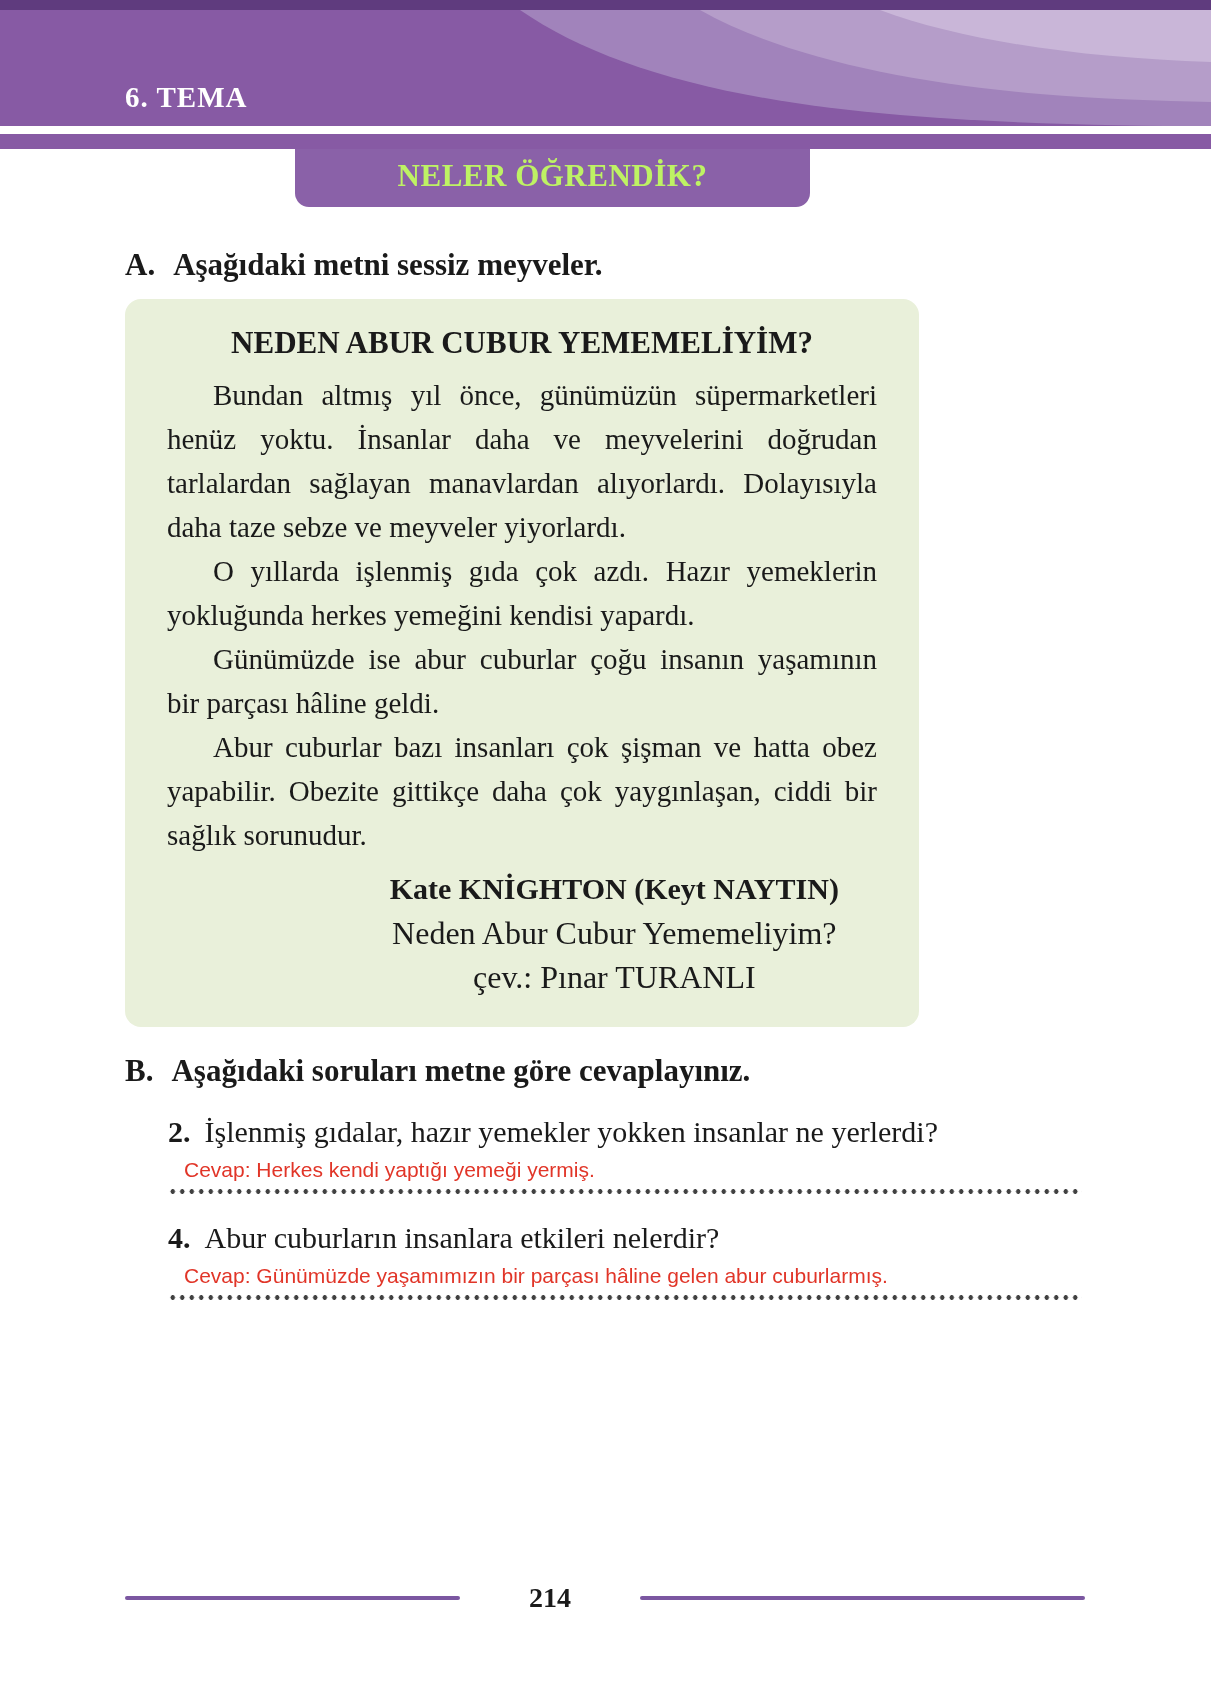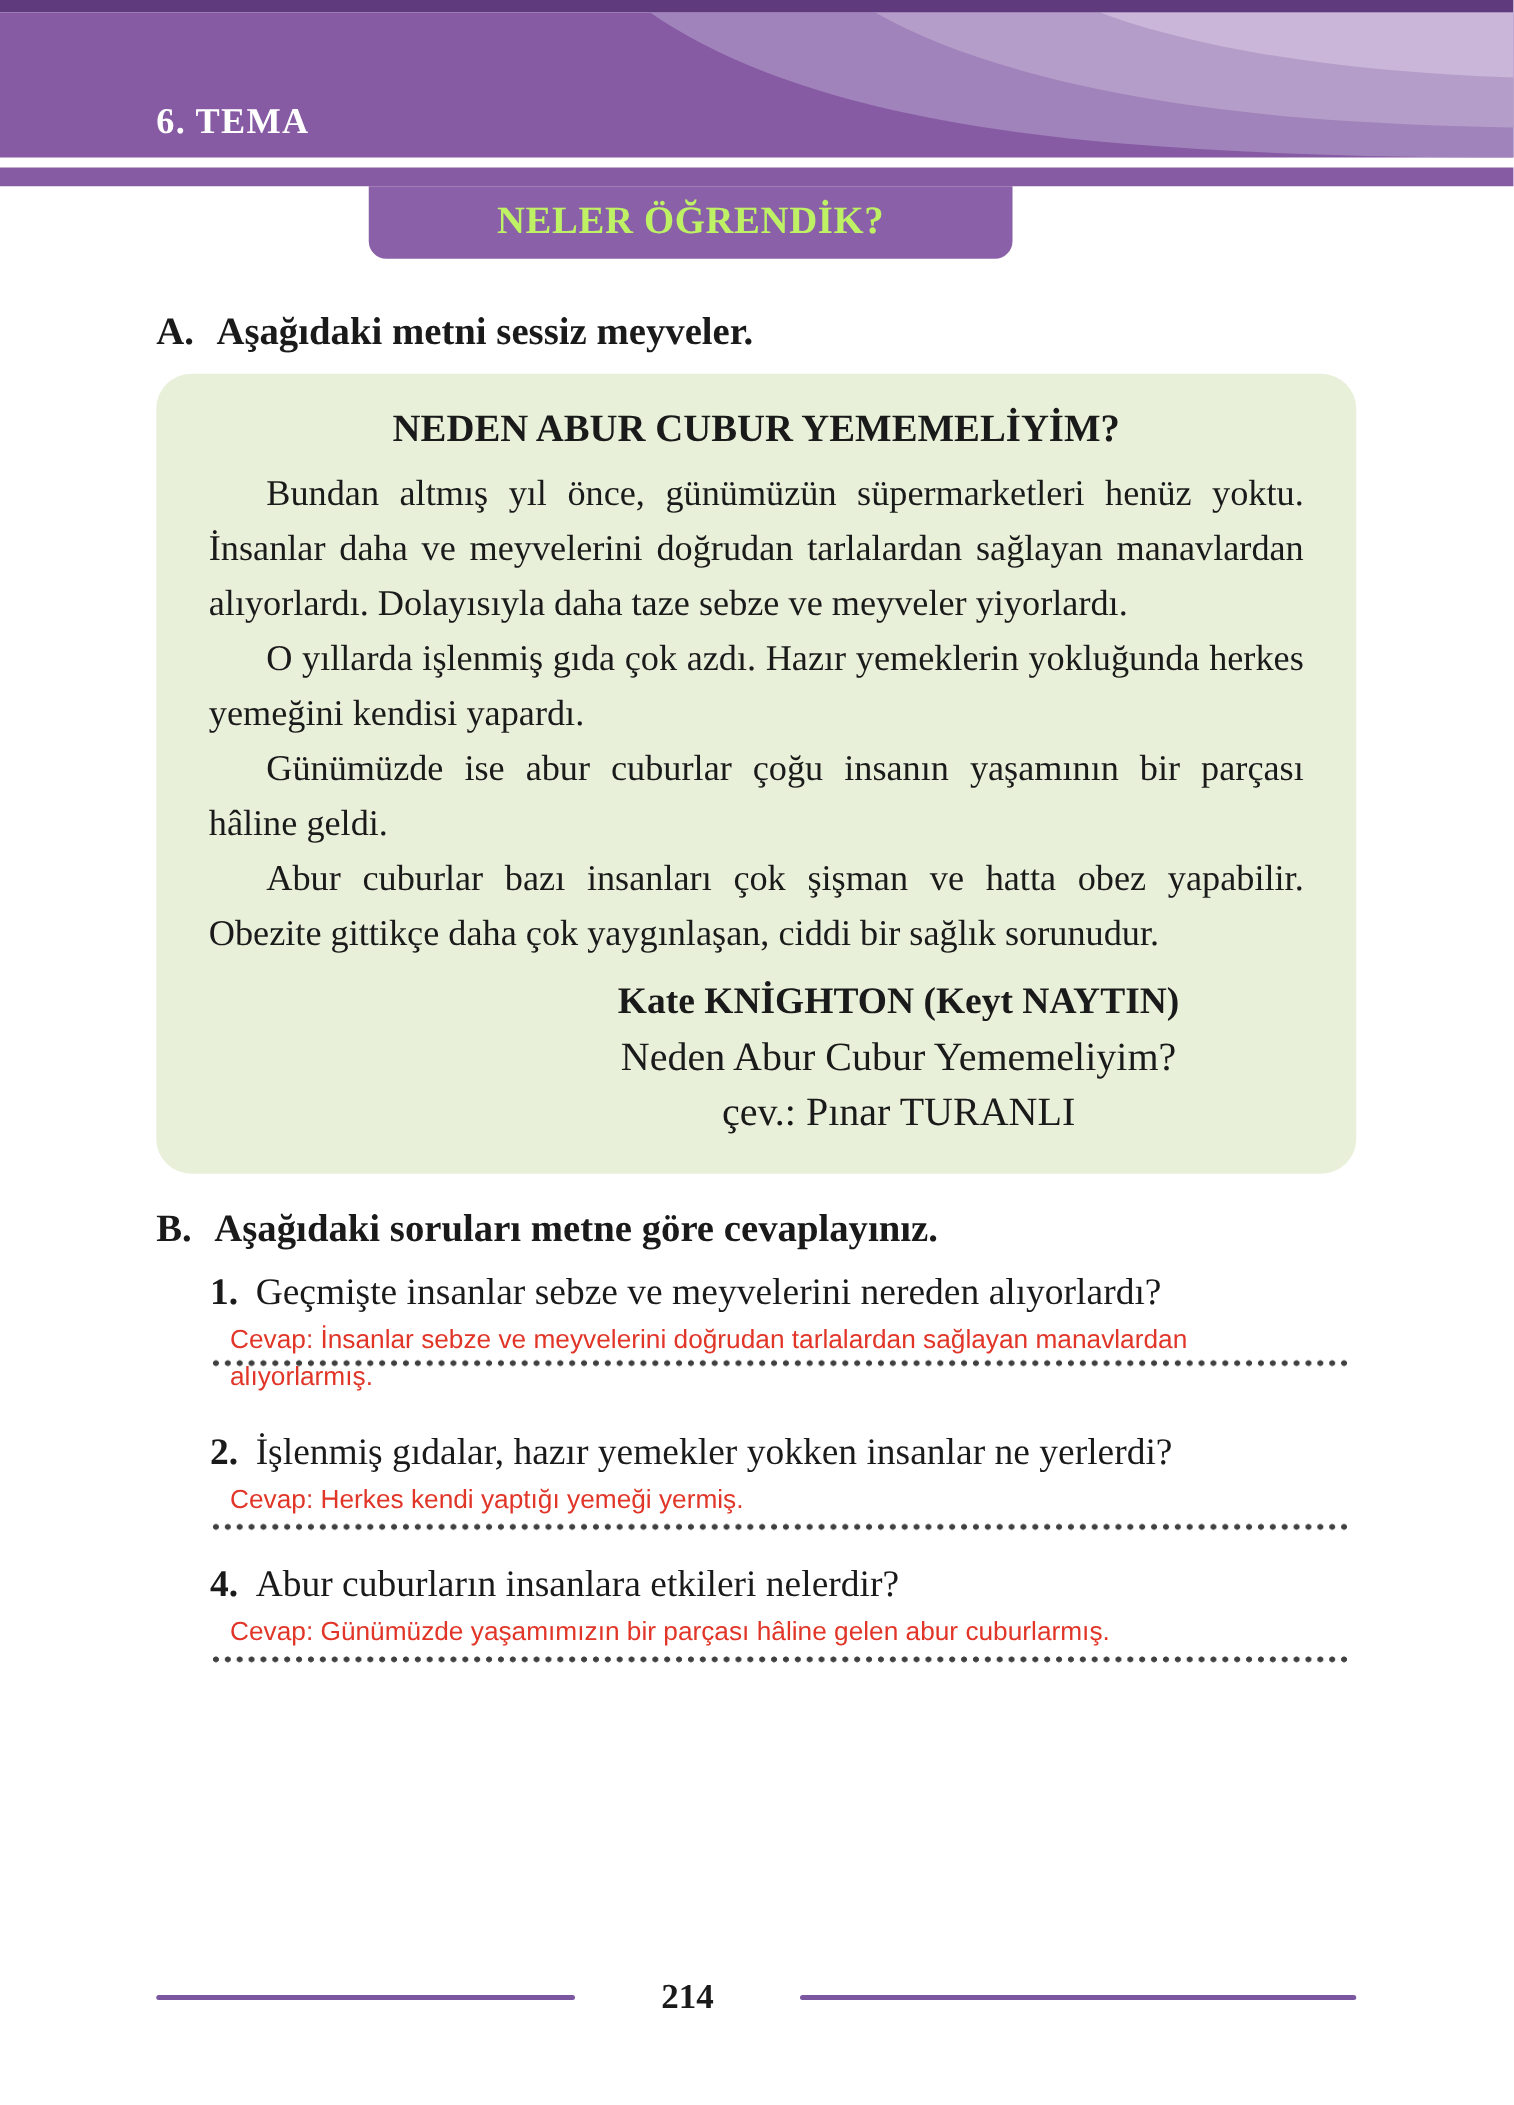--- a/index.html
+++ b/index.html
@@ -39,23 +39,23 @@
   
   .section-heading {
     display: flex; gap: 18px;
     margin: 40px 126px 0 125px;
     font-weight: bold; font-size: 31px;
   }
 
   
   .reading-box {
     margin: 16px 70px 0 125px;
-    width: 960px;
+    width: 794px;
     background: #e9f0da;
-    border-radius: 28px;
+    border-radius: 16px;
     padding: 26px 42px 28px;
   }
   .reading-title { text-align: center; font-weight: bold; font-size: 31px; margin-bottom: 12px; }
   .reading-box p {
     margin: 0; font-size: 29px; line-height: 44px;
     text-align: justify; text-indent: 46px;
   }
   .attribution { margin-top: 10px; padding-left: 26%; text-align: center; }
   .attr-author { font-weight: bold; font-size: 30px; line-height: 44px; }
   .attr-line { font-size: 32px; line-height: 44px; }
@@ -142,29 +142,20 @@
     </div>
   </section>
 
   <div class="section-heading section-b-heading">
     <span>B.</span>
     <span>Aşağıdaki soruları metne göre cevaplayınız.</span>
   </div>
 
   <section>
 
-    <div class="question-block first">
-      <div class="question-line">
-        <span class="qnum">1.</span><span class="qtext">Geçmişte insanlar sebze ve meyvelerini nereden alıyorlardı?</span>
-      </div>
-      <div class="answer-area with-overlay">
-        <div class="dots overlay-dots"></div>
-        <div class="answer">Cevap: İnsanlar sebze ve meyvelerini doğrudan tarlalardan sağlayan manavlardan alıyorlarmış.</div>
-      </div>
-    </div>
 
     <div class="question-block">
       <div class="question-line">
         <span class="qnum">2.</span><span class="qtext">İşlenmiş gıdalar, hazır yemekler yokken insanlar ne yerlerdi?</span>
       </div>
       <div class="answer-area">
         <div class="answer">Cevap: Herkes kendi yaptığı yemeği yermiş.</div>
         <div class="dots dotted-line"></div>
       </div>
     </div>

